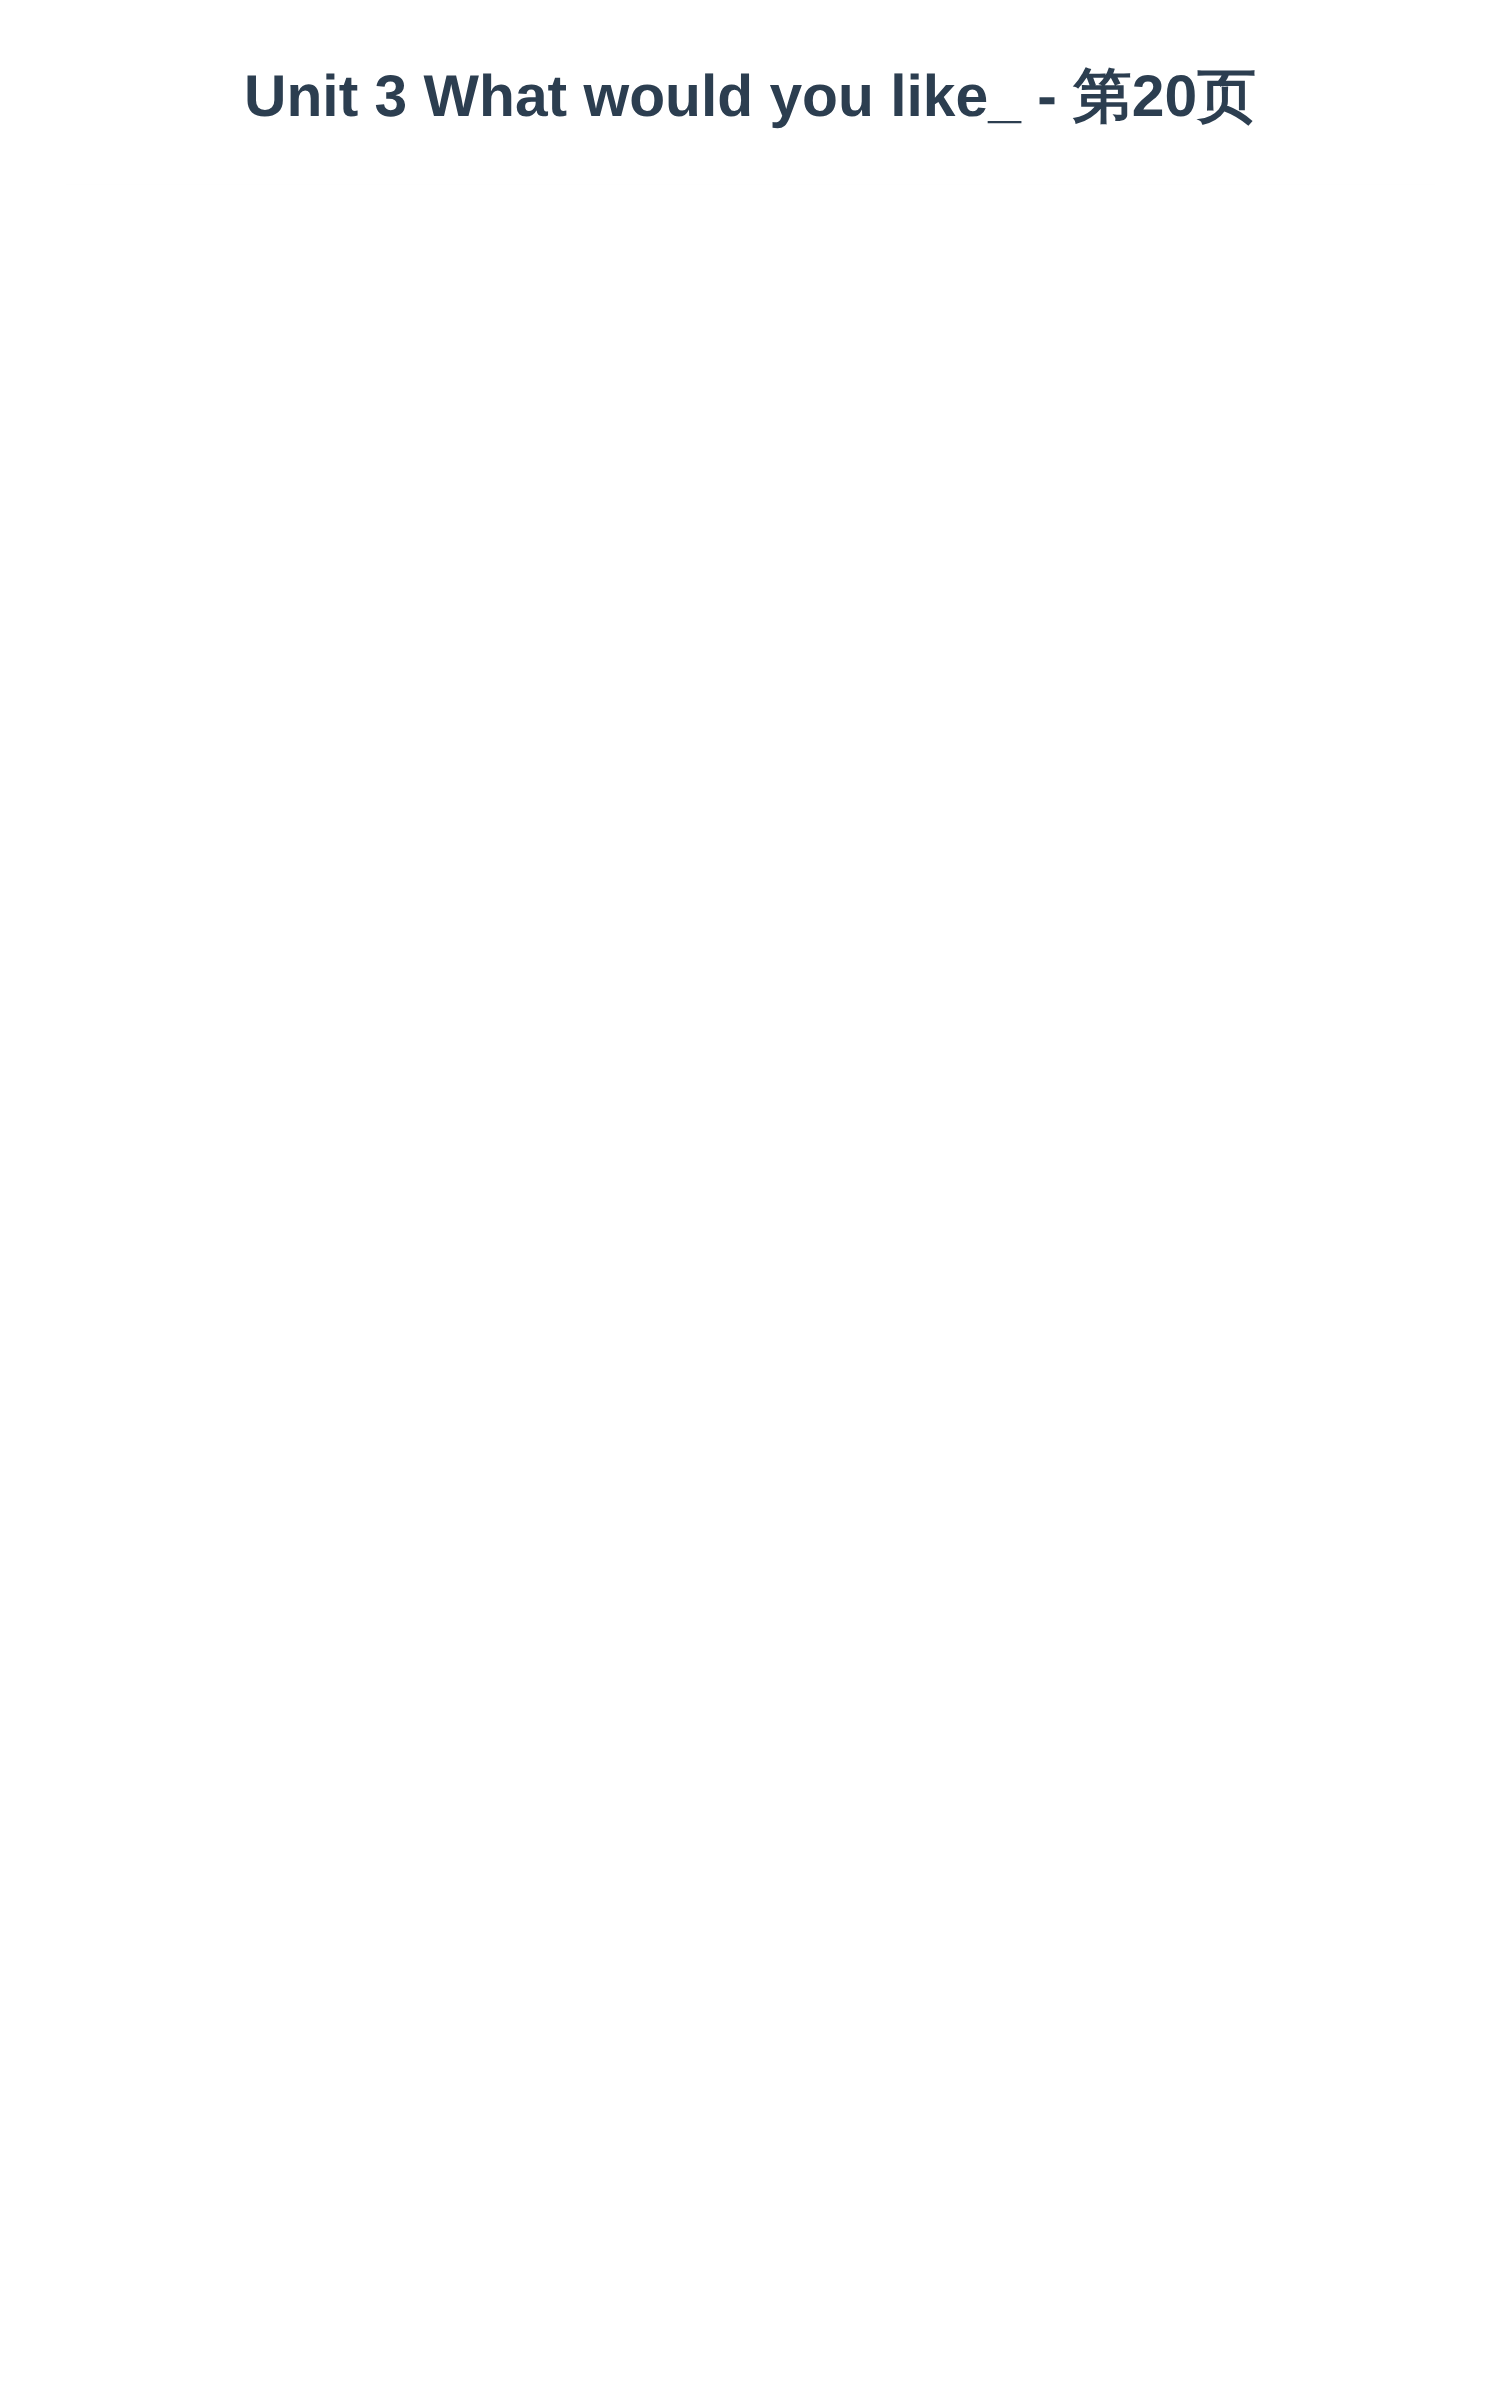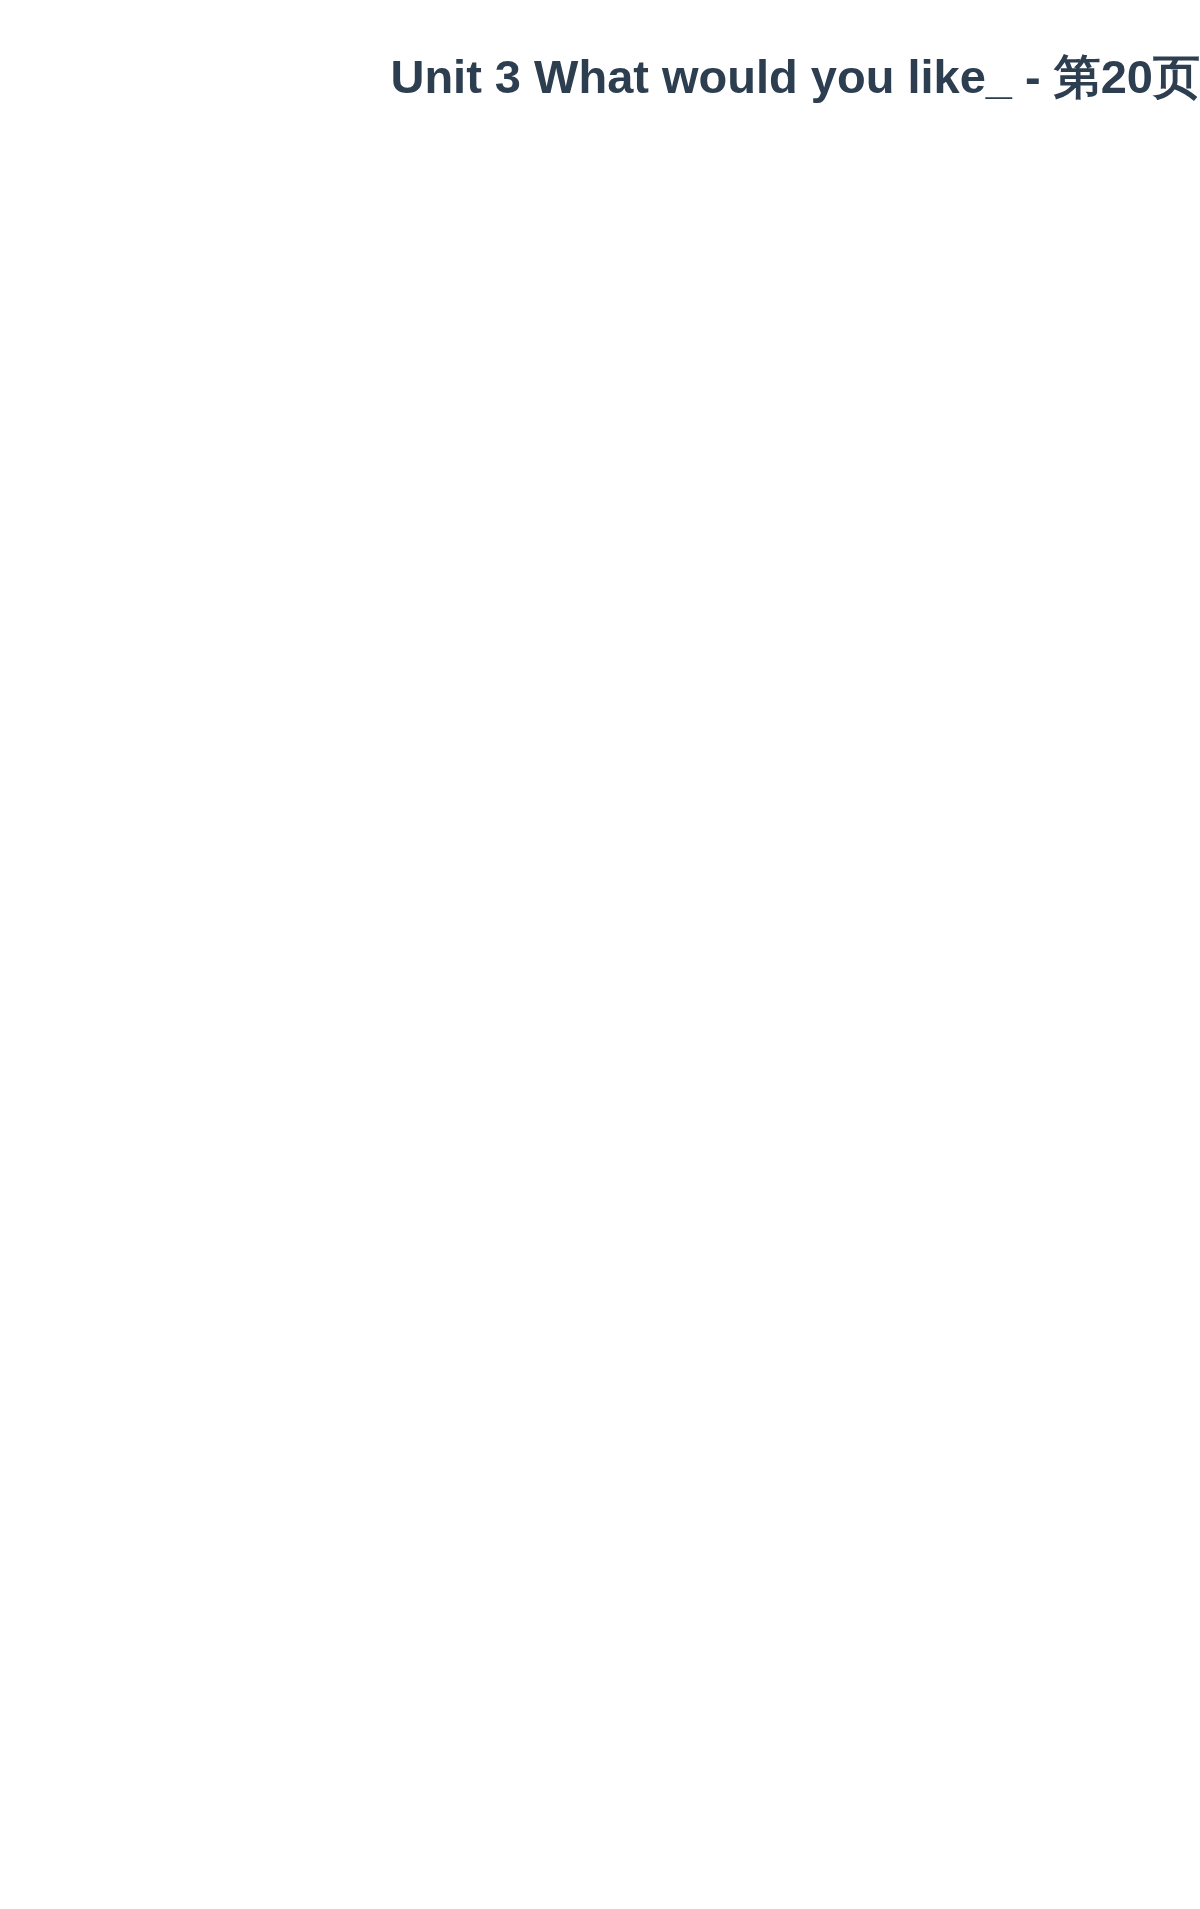--- a/index.html
+++ b/index.html
@@ -1,20 +1,20 @@
 <!DOCTYPE html>
 <html><head>
 <meta charset="utf-8">
 <style>
   * { box-sizing: border-box; margin: 0; padding: 0; }
   html, body { width: 1200px; background: #ffffff; }
   body { font-family: "Liberation Sans", "DejaVu Sans", sans-serif; color: #222; position: relative; }
 
   .page-title {
-    text-align: right;
+    text-align: center;
     font-size: 47px;
     font-weight: bold;
     color: #2c3e50;
     padding-top: 46px;
     height: 148px;
     letter-spacing: 0px;
   }
 
   .card {
     position: absolute;

